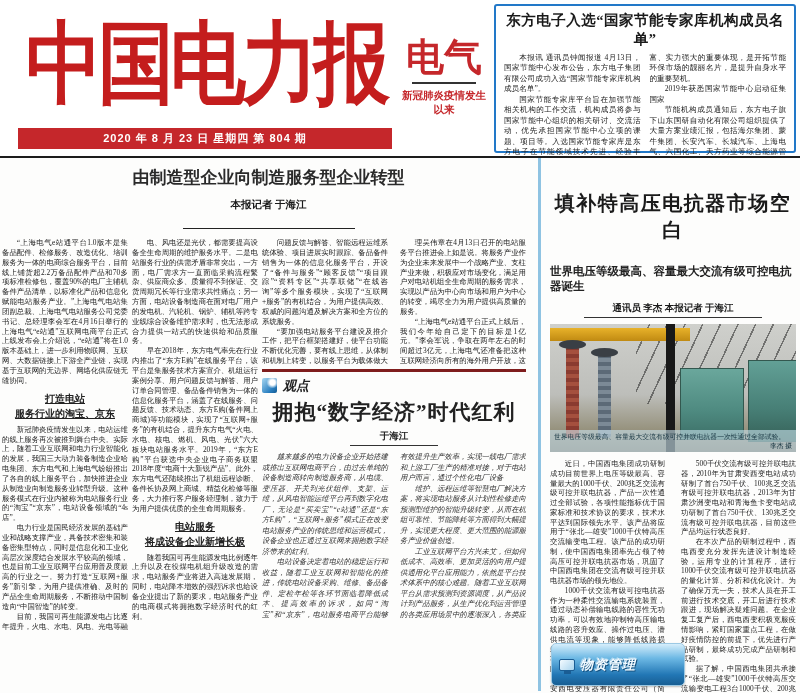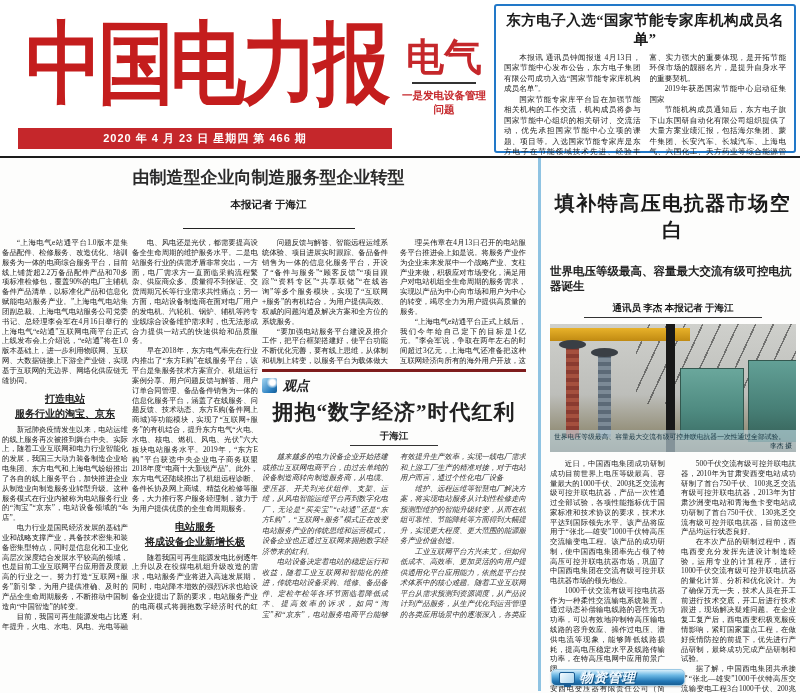--- a/index.html
+++ b/index.html
@@ -75,38 +75,38 @@
   .ph-tx1 { position: absolute; left: 130px; top: 44px; width: 64px; height: 72px;
     background: linear-gradient(180deg, #6aa79c, #4e8a80 60%, #3c6f67); border: 1px solid #33584f; }
   .ph-tx2 { position: absolute; left: 198px; top: 36px; width: 52px; height: 82px;
     background: linear-gradient(180deg, #62a096, #477f76 60%, #366158); border: 1px solid #33584f; }
   .photo-caption { position: absolute; bottom: 0; left: 0; right: 0;
     background: rgba(198,223,233,0.62); color: #15333f; font-size: 6.8px; line-height: 1.35; padding: 2px 4px; text-align: justify; }
   .photo-credit { display: block; text-align: right; }
   .r-cols { display: flex; gap: 16px; margin-top: 7px; height: 246px; overflow: hidden;
     font-size: 7.4px; line-height: 1.32; text-align: justify; color:#222; }
   .r-col { flex: 1; overflow: hidden; }
-  .banner { position: absolute; bottom: 5px; left: 10px; width: 134px; height: 17px;
+  .banner { position: absolute; bottom: 5px; left: 10px; width: 134px; height: 43px;
     background: linear-gradient(180deg, #d6eefb 0%, #6cb8e4 35%, #2277b5 75%, #185e93 100%);
     border-radius: 5px; border: 1px solid #9cc9e4; display: flex; align-items: center; gap: 5px; padding: 0 7px; box-shadow: 0 1px 2px rgba(0,0,0,0.25); }
   .banner-icon { width: 16px; height: 12px; background: linear-gradient(135deg,#f4fbff,#a9d4ee); border: 1.5px solid #1a5d94; border-radius: 2px; position: relative; }
   .banner-icon:after { content: ""; position: absolute; left: 4px; bottom: -4px; width: 7px; height: 2.5px; background: #1a5d94; }
   .banner-text { font-size: 13px; font-weight: bold; font-style: italic; color: #f2faff;
     text-shadow: 1px 1px 0 #14507e, -1px -1px 0 rgba(255,255,255,0.45); letter-spacing: 1px; font-family: "Liberation Sans", sans-serif; }
 </style>
 </head>
 <body>
 
 <div class="header">
   <div class="masthead-title">中国电力报</div>
-  <div class="dateband">2020 年 4 月 23 日  星期四  第 466 期</div>
+  <div class="dateband">2020 年 8 月 23 日  星期四  第 804 期</div>
   <div class="weekly">
     <div class="weekly-line">电气</div>
     <div class="weekly-div"></div>
-    <div class="weekly-tag">一是发电设备管理问题</div>
+    <div class="weekly-tag">新冠肺炎疫情发生以来</div>
   </div>
   <div class="brief-box">
     <div class="brief-title">东方电子入选“国家节能专家库机构成员名单”</div>
     <div class="brief-cols">
       <div>
           <p>本报讯 通讯员钟闻报道 4月13日，国家节能中心发布公告，东方电子集团有限公司成功入选“国家节能专家库机构成员名单”。</p>
           <p>国家节能专家库平台旨在加强节能相关机构的工作交流，机构成员将参与国家节能中心组织的相关研讨、交流活动，优先承担国家节能中心立项的课题、项目等。入选国家节能专家库是东方电子在节能领域技术先进、经验丰富、实力强大的重要体现，是开拓节能环保市场的靓丽名片，是提升自身水平的重要契机。</p>
           <p>2019年获悉国家节能中心启动征集国家</p>
         </div>
       <div>

